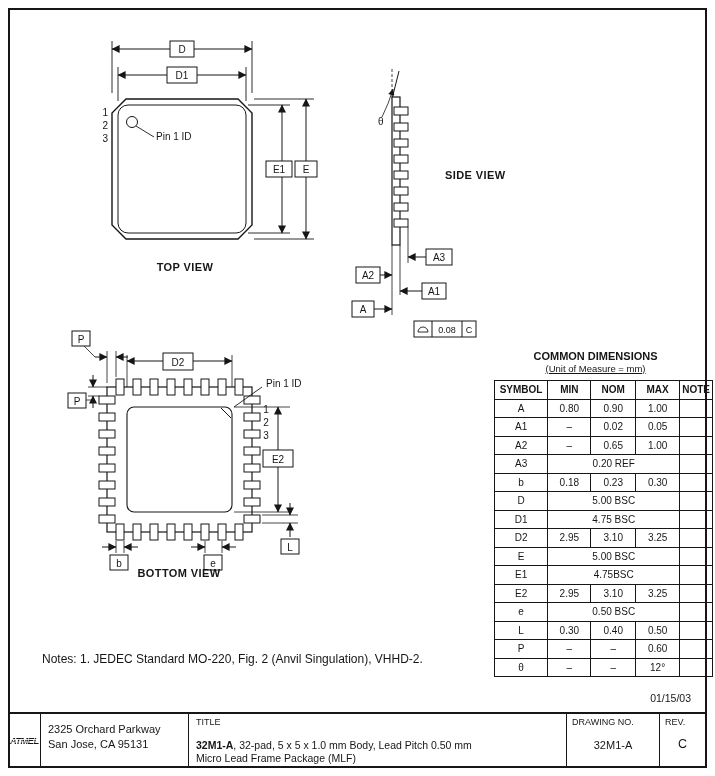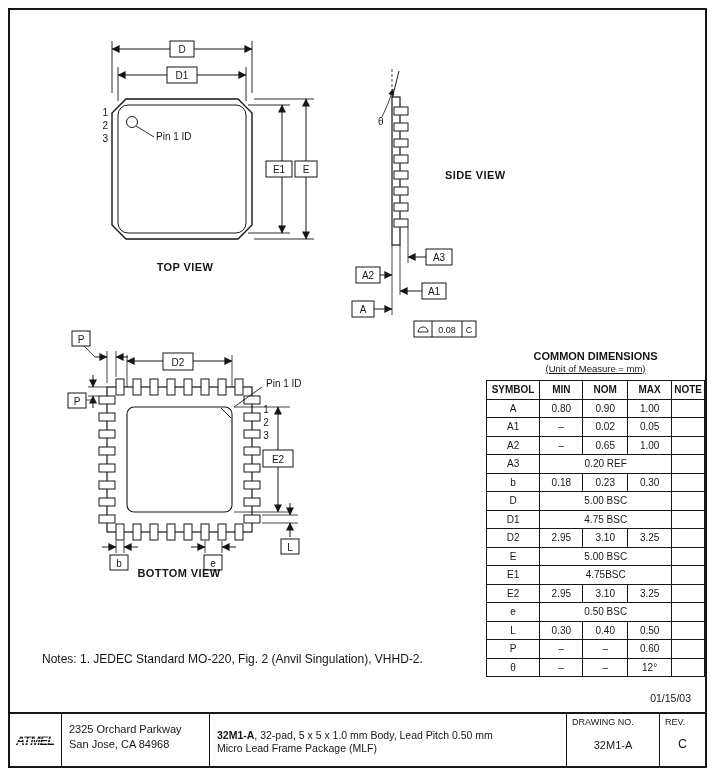--- a/index.html
+++ b/index.html
@@ -12,30 +12,30 @@
   .dimbox { fill:#fff; stroke:#161616; stroke-width:1; }
   .dimtext { font-size:10px; text-anchor:middle; }
   .anno { font-size:10px; }
   .end { text-anchor:end; }
   .mid { text-anchor:middle; }
   .caption { font-size:11px; font-weight:bold; text-anchor:middle; letter-spacing:.4px; }
 
   .table-wrap { position:absolute; left:429px; top:340px; width:266px;padding-left:47px; }
   .table-title { text-align:center; font-weight:bold; font-size:11px; }
   .table-sub { text-align:center; font-size:9.5px; margin:1px 0 6px;text-decoration:underline; }
-  table.dims { border-collapse:collapse; width:100%; }
+  table.dims { border-collapse:collapse; width:100%;margin-left:8px; }
   .dims th, .dims td { border:1px solid #161616; font-size:10px; text-align:center; height:18.5px; padding:0 2px; }
   .dims th { font-weight:bold; }
 
   .notes { position:absolute; left:32px; top:642px; font-size:12px; }
   .date { position:absolute; right:14px; top:682px; font-size:10.5px; }
 
   .title-block { position:absolute; left:0; right:0; bottom:0; height:54px; border-top:2px solid #161616; display:flex; background:#fff; }
   .tb-cell { border-right:1.5px solid #161616; }
-  .tb-logo { width:52px; display:flex; align-items:center; justify-content:center; }
+  .tb-logo { width:31px; display:flex; align-items:center; justify-content:center; }
   .tb-addr { width:148px; padding:8px 0 0 7px; font-size:11px; line-height:1.4; }
   .tb-title { flex:1; padding:3px 7px 0; }
   .tb-label { font-size:9px; }
   .tb-title-main { font-size:10.5px; margin-top:12px; line-height:1.25; }
   .tb-draw { width:93px; padding:3px 5px 0; }
   .tb-draw-value { text-align:center; font-size:11px; margin-top:12px; }
   .tb-rev { width:45px; border-right:none; padding:3px 5px 16px; }
   .tb-rev-value { text-align:center; font-size:12.5px; margin-top:10px; }
 </style>
 </head>
@@ -364,23 +364,24 @@
     <div class="tb-cell tb-logo">
       <svg width="40" height="22" viewBox="0 0 40 22">
         <text x="0" y="16" font-size="12.5" font-weight="bold" font-style="italic" letter-spacing="-0.8">ATMEL</text>
         <rect x="0" y="6.5" width="40" height="1.1" fill="#fff"></rect>
         <rect x="0" y="9.8" width="40" height="1.1" fill="#fff"></rect>
         <rect x="0" y="13.1" width="40" height="1.1" fill="#fff"></rect>
       </svg>
     </div>
     <div class="tb-cell tb-addr">
       <div>2325 Orchard Parkway</div>
-      <div>San Jose, CA  84968</div>
+      <div>San Jose, CA  95131</div>
     </div>
     <div class="tb-cell tb-title">
+      <div class="tb-label">TITLE</div>
       <div class="tb-title-main">
         <b>32M1-A</b><span>, 32-pad, 5 x 5 x 1.0 mm Body, Lead Pitch 0.50 mm</span>
         <div>Micro Lead Frame Package (MLF)</div>
       </div>
     </div>
     <div class="tb-cell tb-draw">
       <div class="tb-label">DRAWING NO.</div>
       <div class="tb-draw-value">32M1-A</div>
     </div>
     <div class="tb-cell tb-rev">

